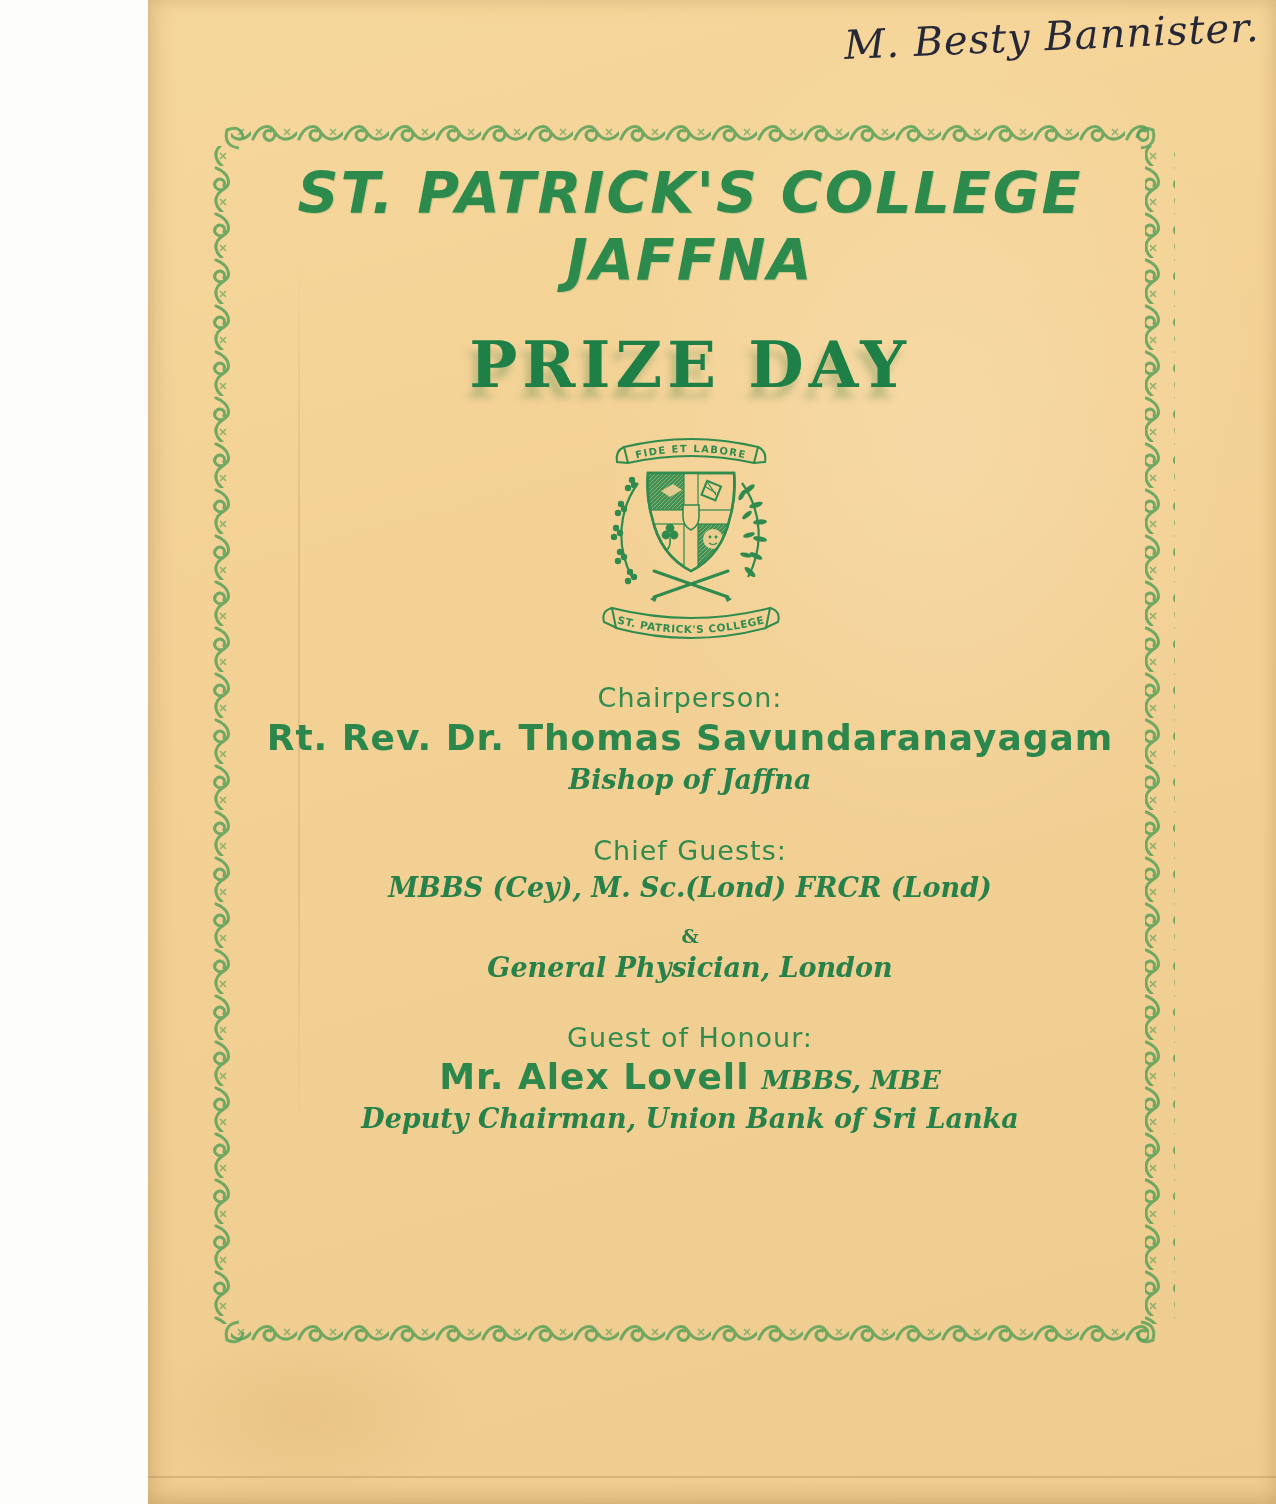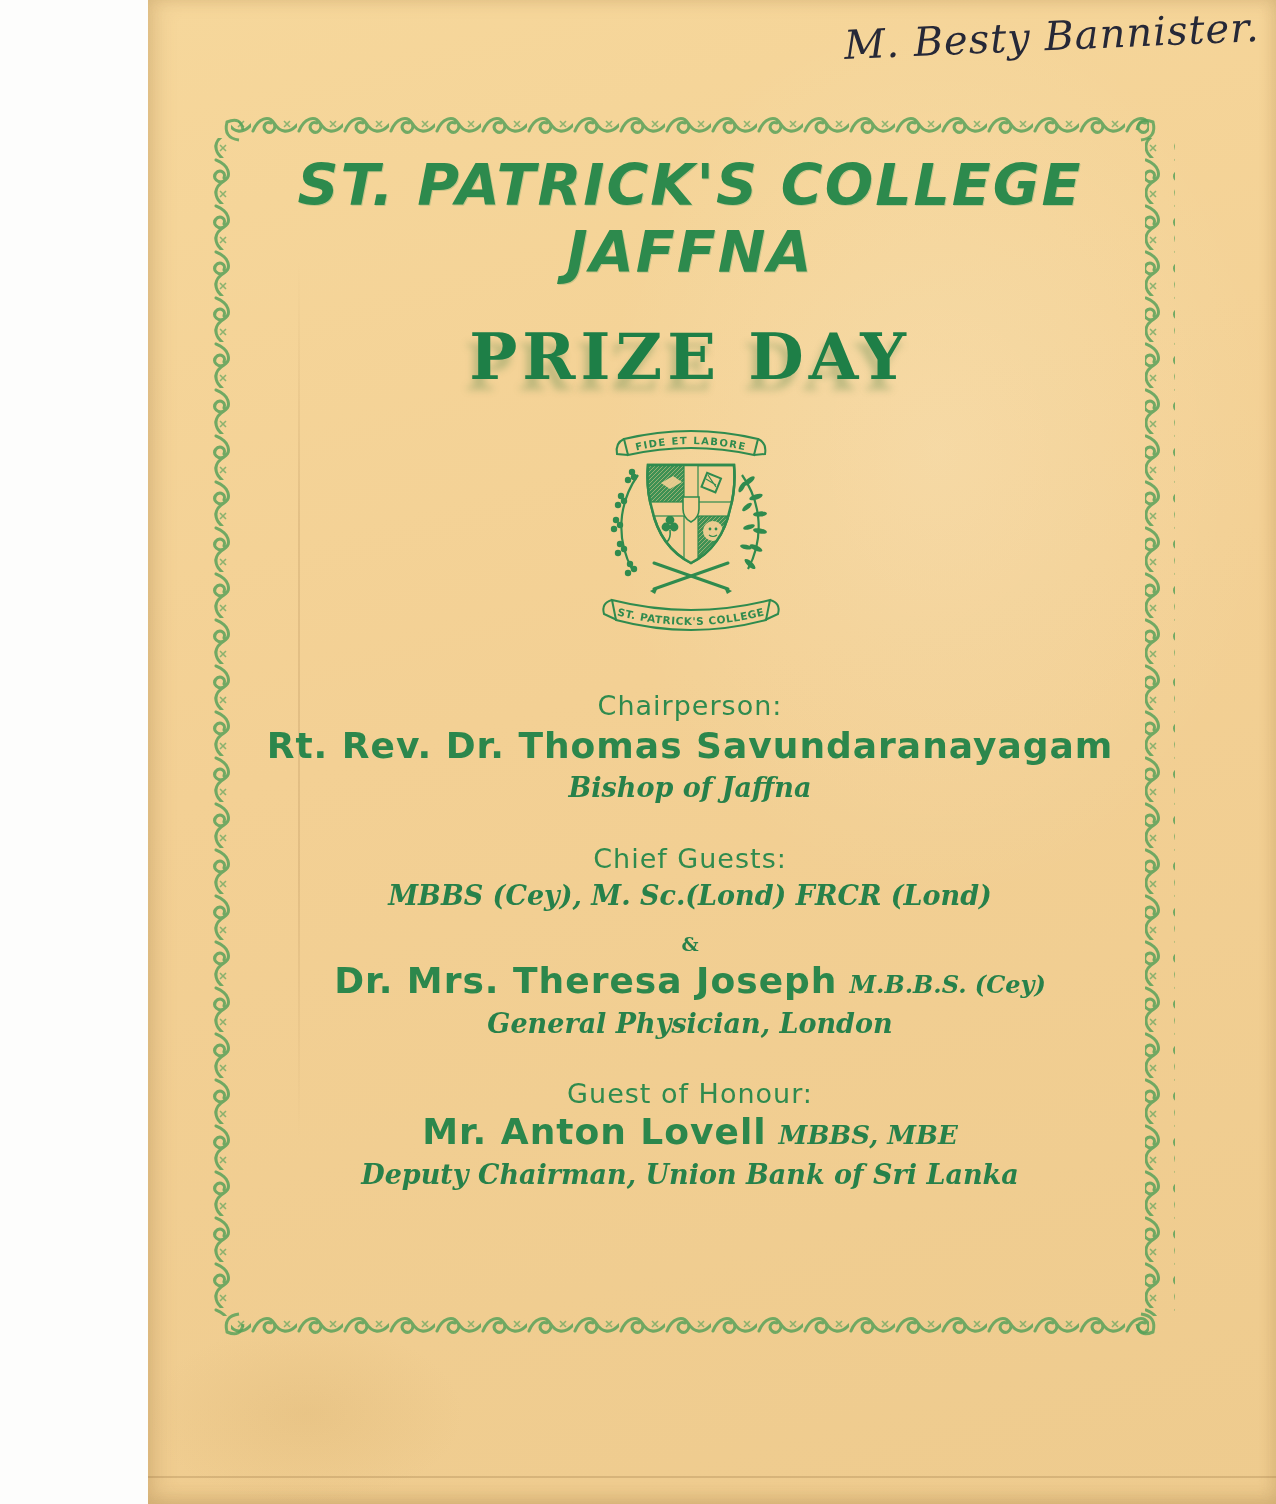--- a/index.html
+++ b/index.html
@@ -22,21 +22,21 @@
     background:linear-gradient(rgba(150,110,60,0), rgba(150,110,60,.18) 30%, rgba(150,110,60,.18) 70%, rgba(150,110,60,0)); }
   .crease-h { position:absolute; left:0; top:1476px; width:100%; height:2px; background:rgba(130,95,50,.22); }
 
   .handwriting {
     position:absolute; top:14px; right:16px;
     font:italic 40px/1.1 "DejaVu Serif", serif;
     color:#262837; letter-spacing:1px; transform:rotate(-2.5deg);
     white-space:nowrap;
   }
 
-  .frame { position:absolute; left:57px; top:112px; width:970px; height:1230px; }
+  .frame { position:absolute; left:57px; top:120px; width:970px; height:1230px; }
   .border-svg { position:absolute; left:0; top:0; }
 
   .content { position:absolute; left:34px; right:34px; top:30px; bottom:30px; text-align:center; }
 
   .college-title {
     font:italic 700 57px/1.18 "DejaVu Sans", sans-serif;
     color:#2d8a4d; letter-spacing:2px; margin-top:10px;
     text-shadow:1px 1px 0 rgba(45,138,77,.22);
   }
   .event-title {
@@ -49,21 +49,21 @@
 
   .date-line { margin-top:24px; font:400 40px/1 "DejaVu Serif", serif; color:#2f8b4b; letter-spacing:1px; }
   .date-line sup { font-size:21px; vertical-align:super; }
   .month { margin-left:.38em; }
 
   .sec-label { font:400 27px/1.25 "DejaVu Sans", sans-serif; color:#2f8b4e; letter-spacing:1px; }
   .person-name { font:700 36px/1.2 "DejaVu Sans", sans-serif; color:#2c874c; letter-spacing:1px; margin-top:2px; }
   .serif-line { font:italic 700 27px/1.3 "DejaVu Serif", serif; color:#27814a; margin-top:3px; }
   .quals-inline { font:italic 700 24px "DejaVu Serif", serif; color:#27814a; margin-left:12px; letter-spacing:0; }
 
-  .sec-chair { margin-top:44px; }
+  .sec-chair { margin-top:28px; }
   .sec-chief { margin-top:36px; }
   .amp { font:700 19px "DejaVu Serif", serif; color:#27814a; margin-top:20px; }
   .guest2 { margin-top:4px; }
   .sec-honour { margin-top:36px; }
 </style>
 </head>
 <body>
 
 <div class="canvas">
   <div class="paper">
@@ -204,30 +204,27 @@
           <div class="person-name">Rt. Rev. Dr. Thomas Savundaranayagam</div>
           <div class="serif-line">Bishop of Jaffna</div>
         </div>
 
         <div class="sec-chief">
           <div class="sec-label">Chief Guests:</div>
           <div class="serif-line">MBBS (Cey), M. Sc.(Lond) FRCR (Lond)</div>
 
           <div class="amp">&amp;</div>
 
-          <div class="guest2">
-            <span class="person-name" style="display:inline;">Dr. Mrs. Theresa Joseph</span><span class="quals-inline">M.B.B.S. (Cey)</span>
-          </div>
           <div class="serif-line">General Physician, London</div>
         </div>
 
         <div class="sec-honour">
           <div class="sec-label">Guest of Honour:</div>
           <div>
-            <span class="person-name" style="display:inline;">Mr. Anton Lovell</span><span class="quals-inline" style="font-size:26px;">MBBS, MBE</span>
+            <span class="person-name" style="display:inline;">Mr. Alex Lovell</span><span class="quals-inline" style="font-size:26px;">MBBS, MBE</span>
           </div>
           <div class="serif-line">Deputy Chairman, Union Bank of Sri Lanka</div>
         </div>
 
       </div>
     </div>
   </div>
 </div>
 
 </body></html>

